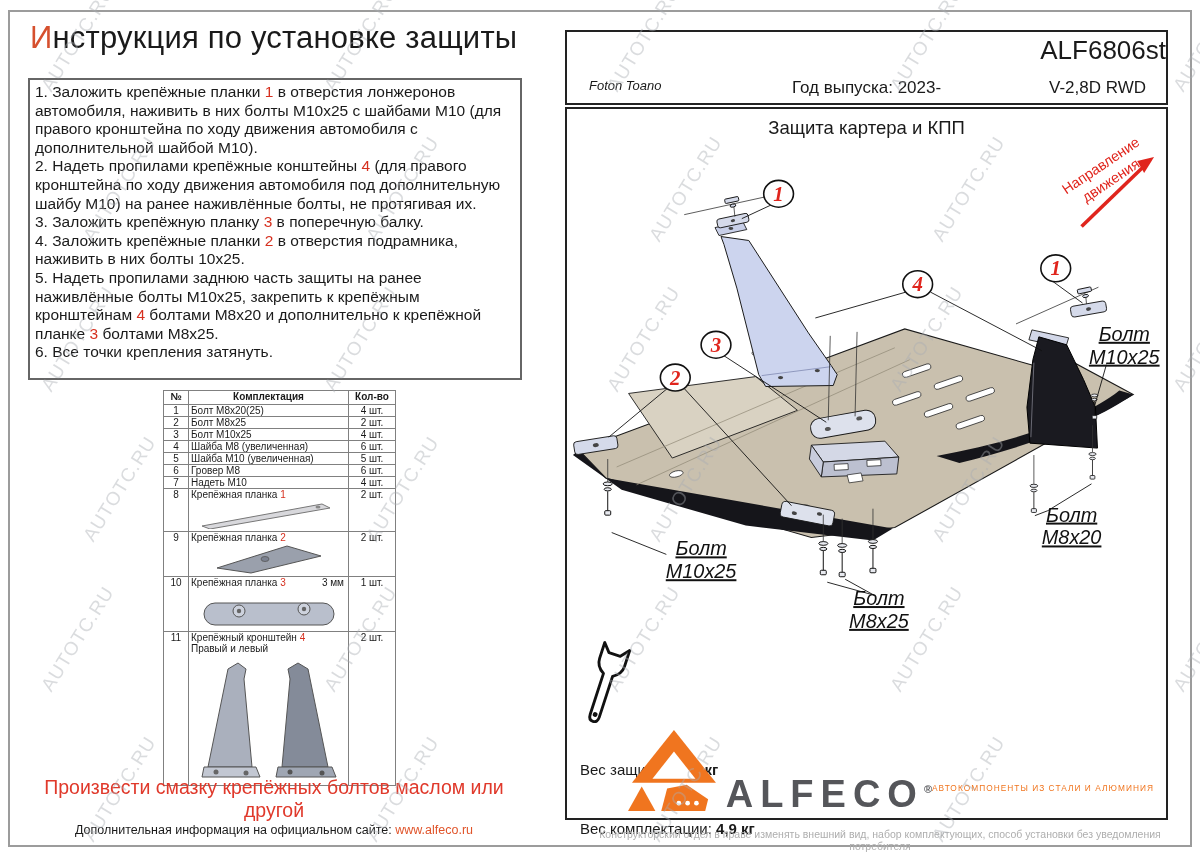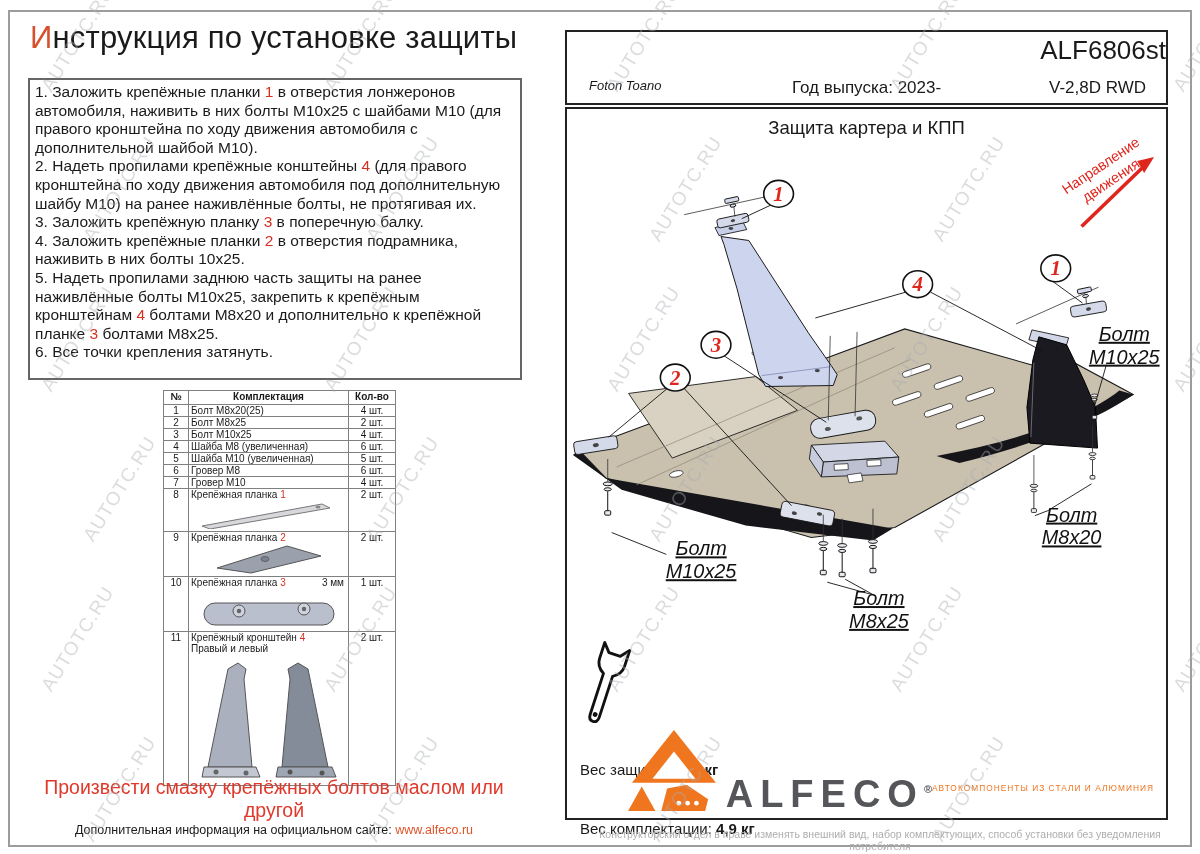--- a/index.html
+++ b/index.html
@@ -106,21 +106,21 @@
           <td><span>Шайба М10 (увеличенная)</span></td>
           <td class="c-qty">5 шт.</td>
         </tr>
         <tr>
           <td class="c-num">6</td>
           <td><span>Гровер М8</span></td>
           <td class="c-qty">6 шт.</td>
         </tr>
         <tr>
           <td class="c-num">7</td>
-          <td><span>Гровер М10</span></td>
+          <td><span>Надеть М10</span></td>
           <td class="c-qty">4 шт.</td>
         </tr>
         <tr>
           <td class="c-num">8</td>
           <td><span>Крепёжная планка </span><span class="rednum">1</span><div class="fig" style="height: 30px; text-align: center;"><svg width="150" height="28" viewBox="0 0 150 28">
                 <polygon points="8,25 128,3 136,7 16,28" fill="#d8d8dc" stroke="#777" stroke-width="1"></polygon>
                 <ellipse cx="124" cy="6" rx="2.5" ry="1.5" fill="#888"></ellipse>
               </svg></div></td>
           <td class="c-qty">2 шт.</td>
         </tr>

